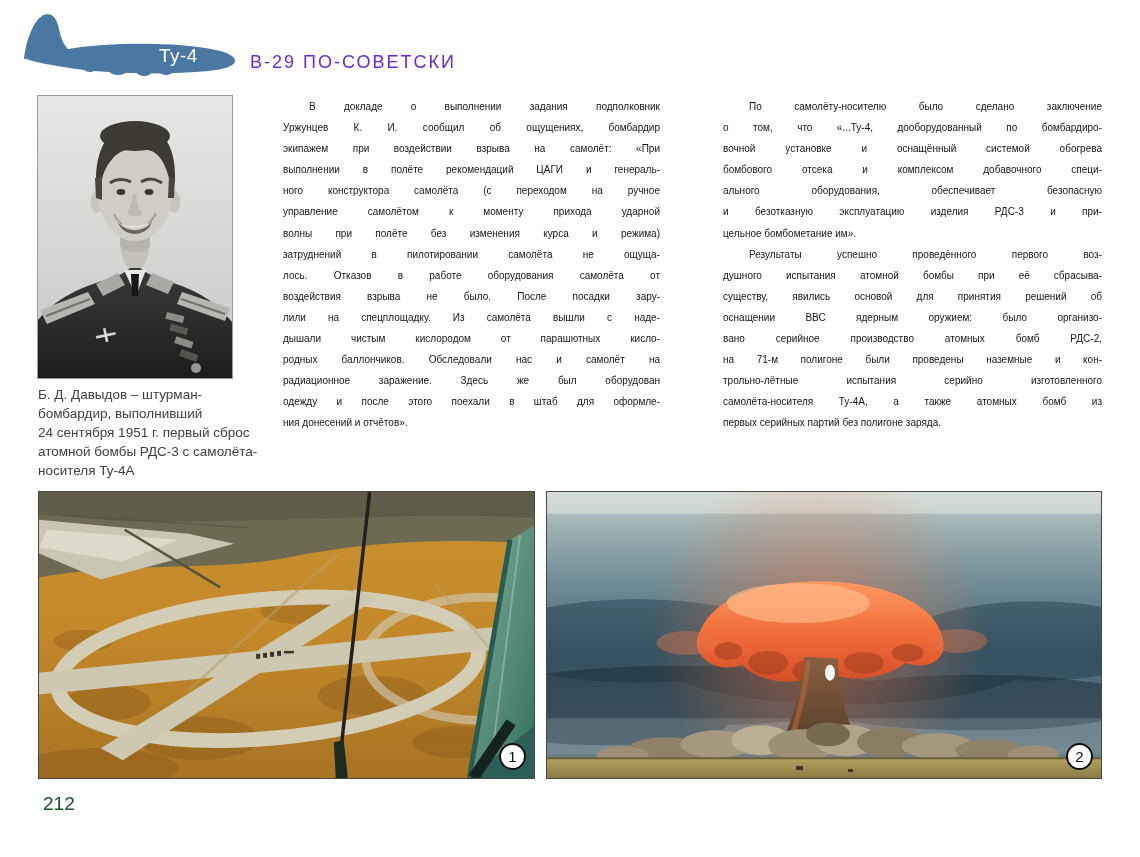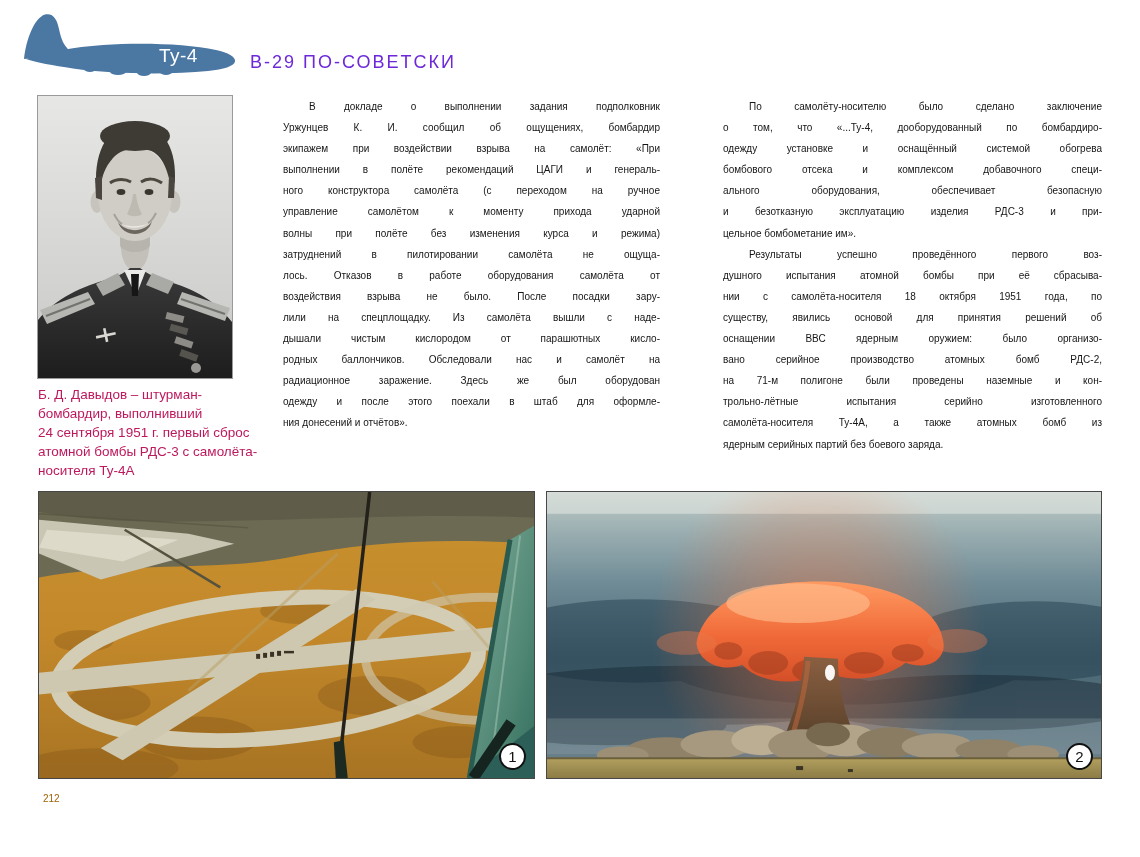--- a/index.html
+++ b/index.html
@@ -11,42 +11,42 @@
   .plane-label{position:absolute;left:159px;top:45px;font-size:19px;color:#ffffff;
                letter-spacing:.5px;}
   .chapter-title{position:absolute;left:250px;top:52px;font-size:18px;
                  letter-spacing:2px;color:#6d28d9;}
 
   
   .portrait-frame{position:absolute;left:37px;top:95px;width:196px;height:284px;
                   border:1px solid #9a9a9a;box-sizing:border-box;background:#dcdcda;}
   .portrait-frame svg{display:block;width:100%;height:100%;}
   .caption{position:absolute;left:38px;top:385px;width:222px;font-size:13.5px;
-           line-height:19px;color:#be185d;}
+           line-height:19px;color:#404040;}
   .cap-line{white-space:nowrap;}
 
   
   .col{position:absolute;top:101px;font-size:10px;color:#151515;}
   .col-1{left:283px;width:377px;}
   .col-2{left:686px;width:379px;margin-left:37px;}
   .line{height:21.1px;overflow:hidden;text-align:justify;text-align-last:justify;}
   .line.para-end{text-align-last:left;}
   .line.first{text-indent:26px;}
 
   
   .photo{position:absolute;top:491px;height:288px;border:1px solid #474747;
          box-sizing:border-box;}
   .photo svg{display:block;width:100%;height:100%;}
   .photo-1{left:38px;width:497px;}
   .photo-2{left:546px;width:556px;}
   .badge{position:absolute;right:8px;bottom:8px;width:27px;height:27px;border-radius:50%;
          background:#fff;border:2px solid #111;box-sizing:border-box;display:flex;
          align-items:center;justify-content:center;font-size:15px;color:#111;}
 
-  .page-number{position:absolute;left:43px;top:793px;font-size:10px;color:#a16207;}
+  .page-number{position:absolute;left:43px;top:793px;font-size:19px;color:#14532d;}
 </style>
 </head>
 <body>
 
 <div class="page">
 
   <svg class="plane-svg" viewBox="0 0 222 70">
     <g fill="#4b77a3">
 
       <path d="M6,53 C8,34 16,12 27,8.5 C35,6.5 39,13 41,23 C43,33 46,40 52,45 C38,50 20,52 6,53 Z"></path>
@@ -153,35 +153,34 @@
       <div class="line">лили на спецплощадку. Из самолёта вышли с наде-</div>
       <div class="line">дышали чистым кислородом от парашютных кисло-</div>
       <div class="line">родных баллончиков. Обследовали нас и самолёт на</div>
       <div class="line">радиационное заражение. Здесь же был оборудован</div>
       <div class="line">одежду и после этого поехали в штаб для оформле-</div>
       <div class="line para-end">ния донесений и отчётов».</div>
     </div>
   <div class="col col-2">
       <div class="line first">По самолёту-носителю было сделано заключение</div>
       <div class="line">о том, что «...Ту-4, дооборудованный по бомбардиро-</div>
-      <div class="line">одежду установке и оснащённый системой обогрева</div>
+      <div class="line">вочной установке и оснащённый системой обогрева</div>
       <div class="line">бомбового отсека и комплексом добавочного специ-</div>
       <div class="line">ального оборудования, обеспечивает безопасную</div>
       <div class="line">и безотказную эксплуатацию изделия РДС-3 и при-</div>
       <div class="line para-end">цельное бомбометание им».</div>
       <div class="line first">Результаты успешно проведённого первого воз-</div>
       <div class="line">душного испытания атомной бомбы при её сбрасыва-</div>
-      <div class="line">нии с самолёта-носителя 18 октября 1951 года, по</div>
       <div class="line">существу, явились основой для принятия решений об</div>
       <div class="line">оснащении ВВС ядерным оружием: было организо-</div>
       <div class="line">вано серийное производство атомных бомб РДС-2,</div>
       <div class="line">на 71-м полигоне были проведены наземные и кон-</div>
       <div class="line">трольно-лётные испытания серийно изготовленного</div>
       <div class="line">самолёта-носителя Ту-4А, а также атомных бомб из</div>
-      <div class="line para-end">ядерным серийных партий без боевого заряда.</div>
+      <div class="line para-end">первых серийных партий без полигоне заряда.</div>
     </div>
 
   <div class="photo photo-1">
     <svg viewBox="0 0 497 288" preserveAspectRatio="none">
       <defs>
         <linearGradient id="field" x1="0" y1="0" x2="0" y2="1">
           <stop offset="0" stop-color="#c8912f"></stop>
             <stop offset=".5" stop-color="#c3882a"></stop>
           <stop offset="1" stop-color="#a87423"></stop>
         </linearGradient>

